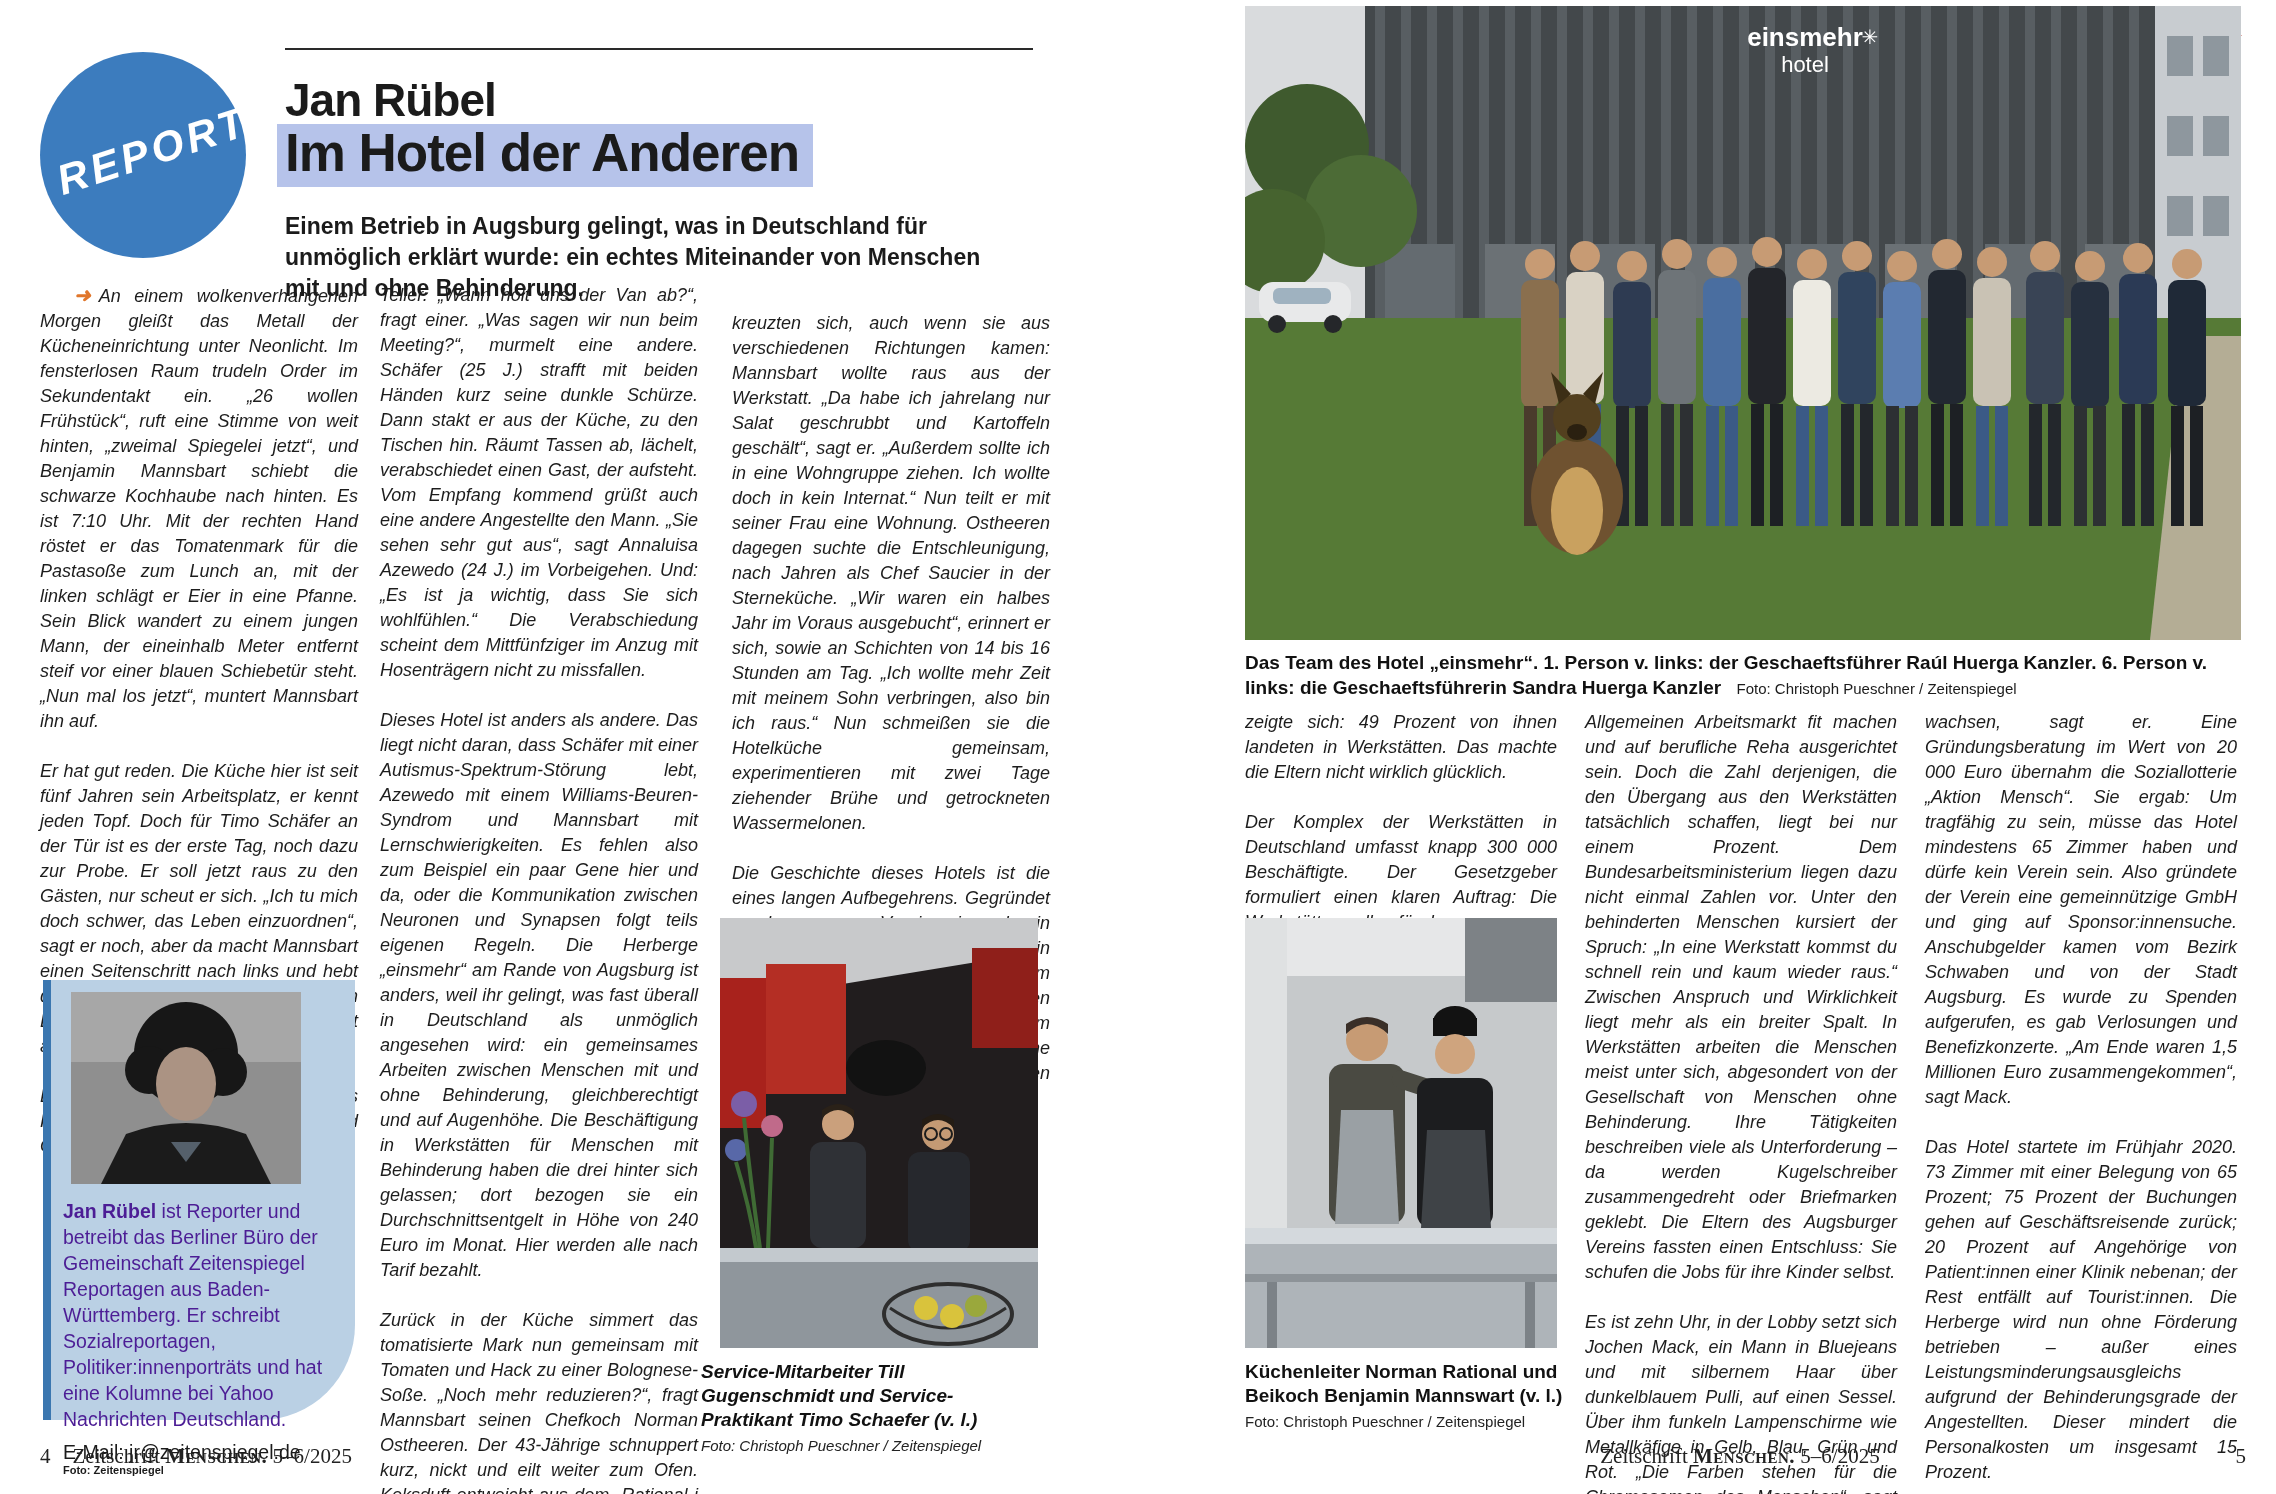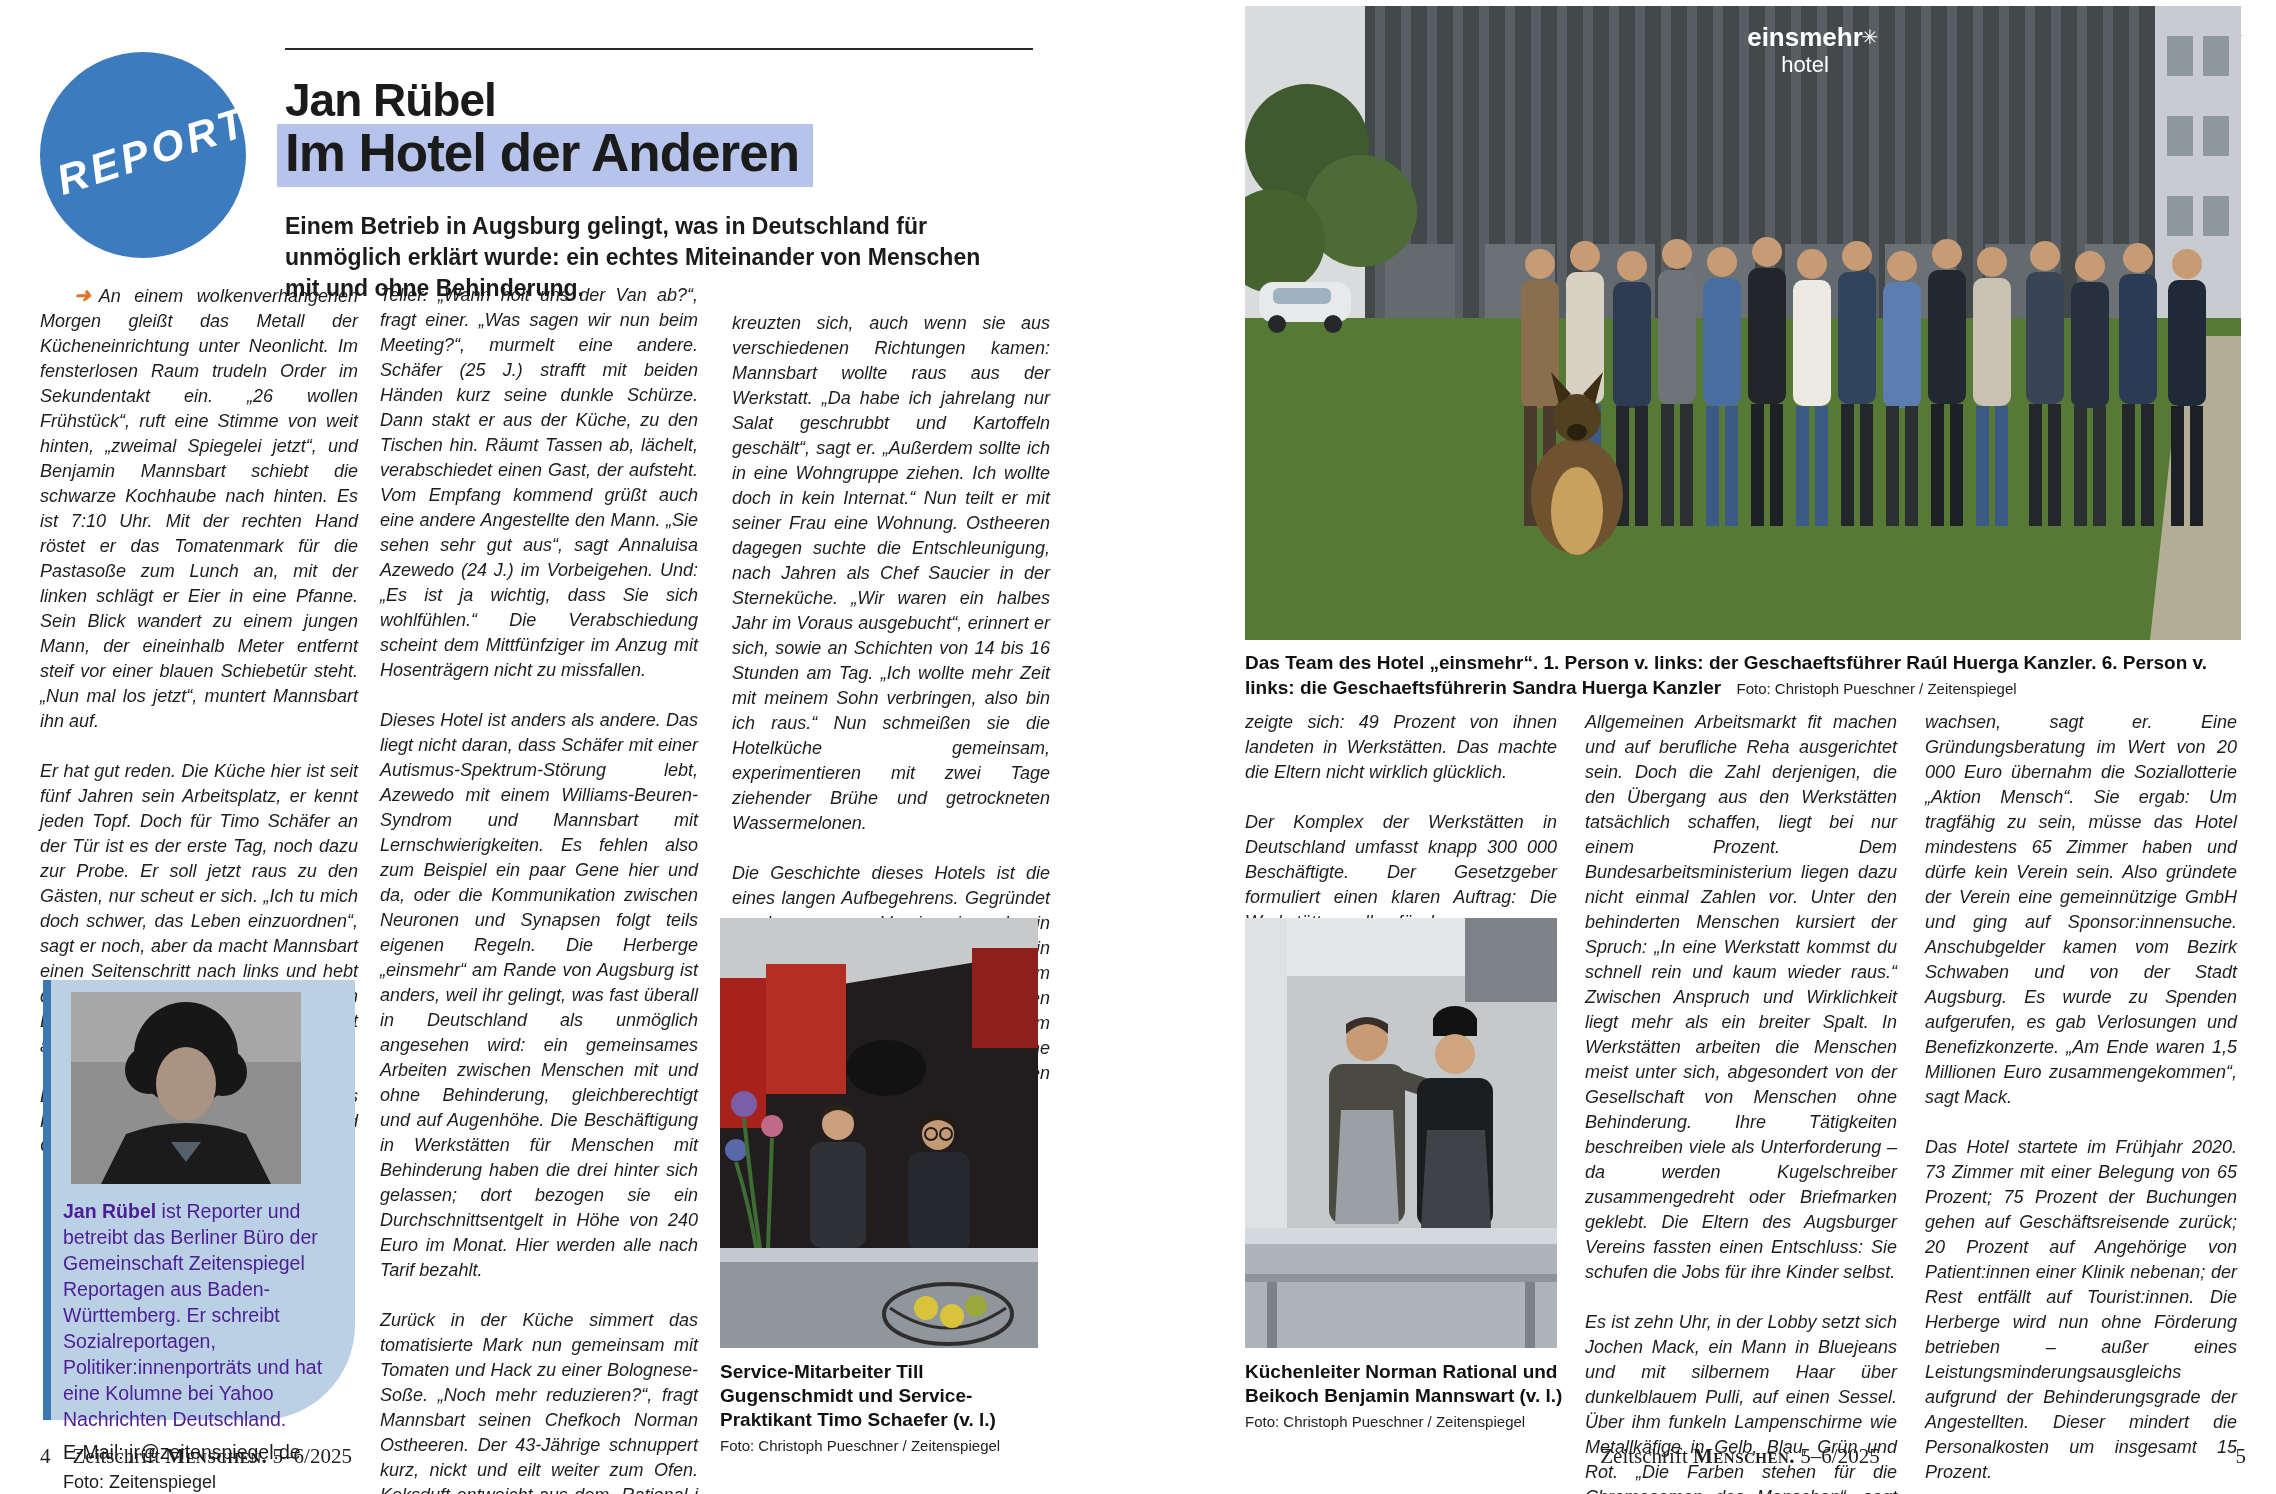--- a/index.html
+++ b/index.html
@@ -19,21 +19,21 @@
   .body-col p { margin-bottom:25px;font-style:italic; }
   .rp .body-col { top:710px; width:312px; }
   .lead-arrow { color:#e0762b; font-weight:700; margin:0 8px 0 34px; font-size:20px; }
 
   
   .author-box { position:absolute; left:43px; top:980px; width:312px; height:440px; background:#bad0e4; border-left:8px solid #3b77b0; border-radius:0 0 95px 0; padding:12px 20px 0 12px; }
   .author-photo { display:block; margin:0 0 14px 8px; }
   .author-bio { font-size:19.5px; line-height:26px; color:#4c1d95; text-align:left; }
   .author-bio b { font-weight:700; }
   .author-email { font-size:19.5px; margin-top:9px; }
-  .author-credit { font-size:18px; margin-top:8px; font-weight:400; }
+  .author-credit { font-size:11px; margin-top:0; font-weight:700; }
 
   
   .photo { position:absolute; display:block; }
   .caption { position:absolute; width:330px; }
   .cap-bold { font-weight:700; font-size:19px; line-height:24px; color:#111; }
   .cap-credit { font-size:15px; line-height:22px; color:#222; margin-top:3px; }
   .team-caption { position:absolute; left:1245px; top:650px; width:996px; font-size:19px; line-height:25px; }
   .team-caption .cap-credit-inline { font-size:15px; font-weight:400; margin-left:10px; }
 
   
@@ -114,21 +114,21 @@
   <circle cx="226" cy="216" r="6" fill="none" stroke="#1c1c1c" stroke-width="2"></circle>
   <rect x="188" y="234" width="62" height="100" rx="12" fill="#26282d"></rect>
   <rect x="0" y="330" width="318" height="100" fill="#8f969c"></rect>
   <rect x="0" y="330" width="318" height="14" fill="#c3c9ce"></rect>
   <ellipse cx="228" cy="396" rx="64" ry="30" fill="none" stroke="#2e2e2e" stroke-width="4"></ellipse>
   <path d="M170 390 Q228 430 286 390" stroke="#2e2e2e" stroke-width="3" fill="none"></path>
   <circle cx="206" cy="390" r="12" fill="#d9c33c"></circle>
   <circle cx="232" cy="398" r="12" fill="#d9c33c"></circle>
   <circle cx="256" cy="388" r="11" fill="#9aa83c"></circle>
 </svg>
-<div class="caption" style="left:720px; top:1360px;">
+<div class="caption" style="left:701px; top:1360px;font-style:italic;">
   <div class="cap-bold">Service-Mitarbeiter Till Gugenschmidt und Service-Praktikant Timo Schaefer (v. l.)</div>
   <div class="cap-credit">Foto: Christoph Pueschner / Zeitenspiegel</div>
 </div>
 
 <div class="footer footer-left">
   <span>4</span>
   <span><span>Zeitschrift </span><span class="journal-name">Menschen.</span><span> 5–6/2025</span></span>
 </div>
 
 <div class="running-head">Im Hotel der Anderen</div>

